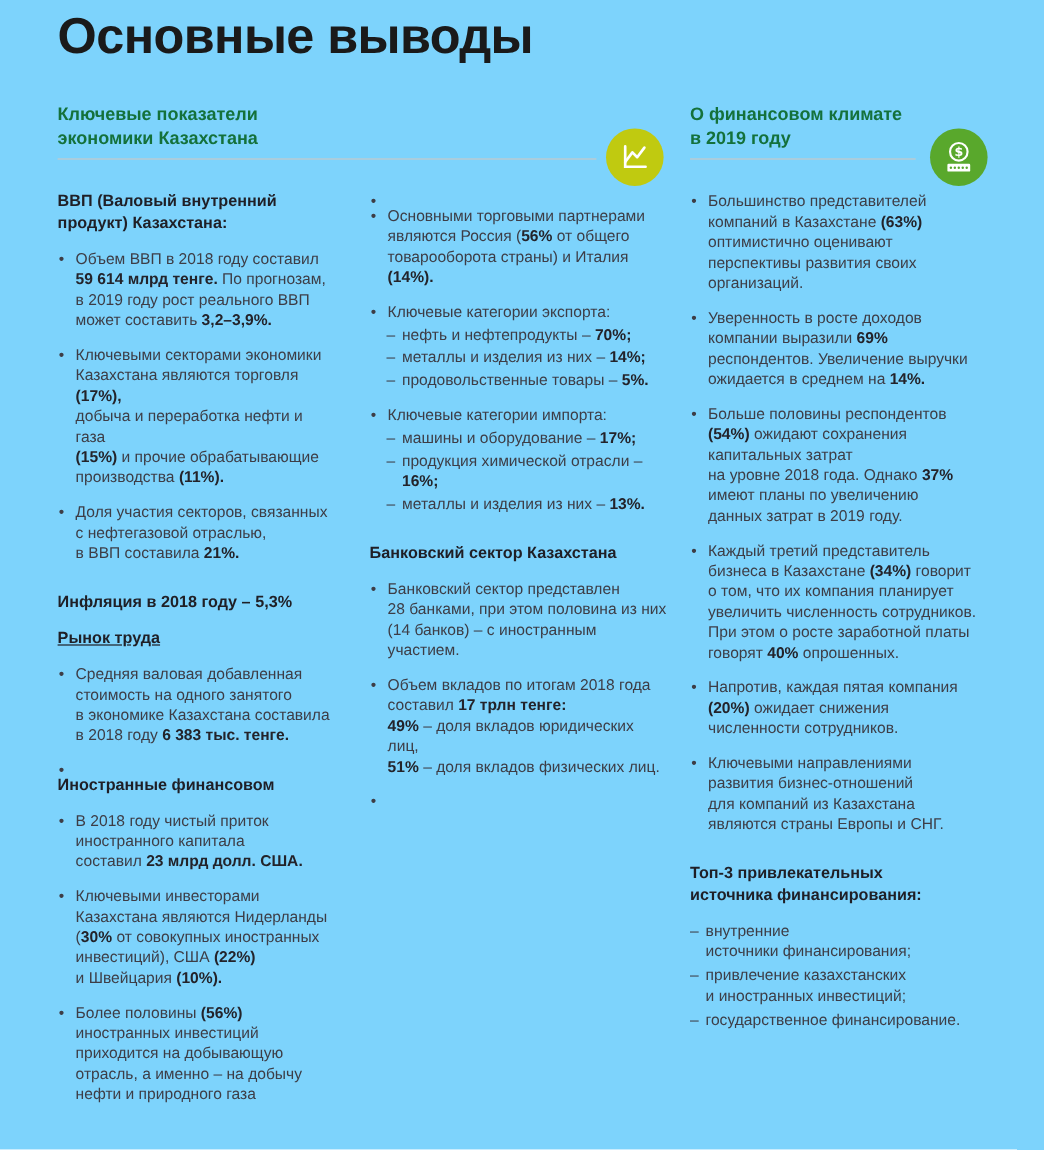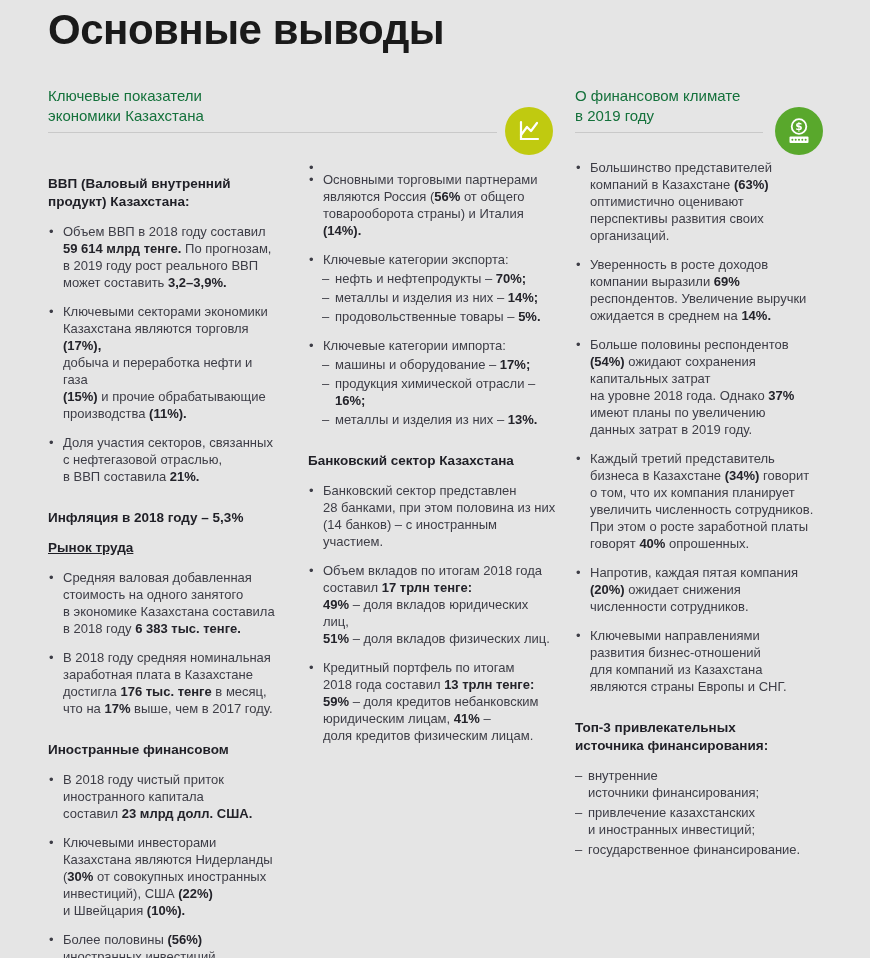--- a/index.html
+++ b/index.html
@@ -1,37 +1,37 @@
 <!DOCTYPE html>
 <html><head>
 <meta charset="utf-8">
 <style>
   * { margin:0; padding:0; box-sizing:border-box; }
   html,body { background:#ffffff; }
   body { width:870px; height:958px; font-family:"Liberation Sans", sans-serif; }
-  .page { width:870px; height:958px; padding:8px 0 0 48px; overflow:hidden; background:#e5e5e5; }
+  .page { width:870px; height:958px; padding:8px 0 0 48px; overflow:hidden; background:#7dd3fc; }
   .title { font-size:42px; font-weight:800; color:#1a1a1a; letter-spacing:-0.5px; line-height:1.05; }
   .sections { display:flex; gap:19px; margin-top:34px; }
   .sec-left { width:508px; }
   .sec-right { width:272px; }
   .sec-head { position:relative; height:73px; }
-  .sec-title { color:#14713b; font-size:15px; font-weight:400; line-height:20px; white-space:pre-line; }
+  .sec-title { color:#14713b; font-size:15px; font-weight:700; line-height:20px; white-space:pre-line; }
   .rule { position:absolute; top:46px; left:0; height:1px; background:#c9c9c9; }
   .sec-left .rule { width:449px; }
   .sec-right .rule { width:188px; }
   .icon-badge { position:absolute; top:21px; width:48px; height:48px; border-radius:50%;
                 display:flex; align-items:center; justify-content:center; }
   .sec-left .icon-badge { left:457px; background:#c0ca10; }
   .sec-right .icon-badge { left:200px; background:#59a82c; }
   .cols { display:flex; gap:28px; }
   .col1 { width:232px; } .col2 { width:248px; } .col3 { width:272px; }
   .blk { position:relative; color:#3d3d46; font-size:13px; line-height:17px; }
   .blk b { color:#23232a; }
   .subhead { font-weight:700; color:#1f1f26; font-size:13.5px; line-height:18px; margin:24px 0 12px; }
-  .subhead:first-child { margin-top:16px; }
+  .subhead:first-child { margin-top:0; }
   .subhead + .subhead { margin-top:5px;text-decoration:underline; }
   .bullet { padding-left:15px; margin-bottom:12px; }
   .bullet > .marker { position:absolute; left:1px; }
   .bullet.has-dash { margin-bottom:2px; }
   .dash { padding-left:27px; margin-bottom:2px; }
   .dash > .marker { position:absolute; left:14px; }
   .dash + .bullet { margin-top:12px; }
   .dash-flush { padding-left:13px; margin-bottom:3px; }
   .dash-flush > .marker { position:absolute; left:0; }
 </style>
@@ -57,41 +57,41 @@
       </div>
       <div class="cols">
         <div class="col1">
             <div class="blk subhead"><span>ВВП (Валовый внутренний<br>продукт) Казахстана:</span></div>
             <div class="blk bullet"><span class="marker">•</span><span>Объем ВВП в 2018 году составил<br><b>59 614 млрд тенге.</b> По прогнозам,<br>в 2019 году рост реального ВВП<br>может составить <b>3,2–3,9%.</b></span></div>
             <div class="blk bullet"><span class="marker">•</span><span>Ключевыми секторами экономики<br>Казахстана являются торговля <b>(17%),</b><br>добыча и переработка нефти и газа<br><b>(15%)</b> и прочие обрабатывающие<br>производства <b>(11%).</b></span></div>
             <div class="blk bullet"><span class="marker">•</span><span>Доля участия секторов, связанных<br>с нефтегазовой отраслью,<br>в ВВП составила <b>21%.</b></span></div>
             <div class="blk subhead"><span>Инфляция в 2018 году – 5,3%</span></div>
             <div class="blk subhead"><span>Рынок труда</span></div>
             <div class="blk bullet"><span class="marker">•</span><span>Средняя валовая добавленная<br>стоимость на одного занятого<br>в экономике Казахстана составила<br>в 2018 году <b>6 383 тыс. тенге.</b></span></div>
-            <div class="blk bullet"><span class="marker">•</span><span>В 2018 году средняя номинальная<br>заработная плата в Казахстане<br>достигла <b>176 тыс. тенге</b> в месяц,<br>что на <b>17%</b> выше, чем в 2017 году.</span></div>
+            <div class="blk bullet"><span class="marker">•</span></div>
             <div class="blk subhead"><span>Иностранные финансовом</span></div>
             <div class="blk bullet"><span class="marker">•</span><span>В 2018 году чистый приток<br>иностранного капитала<br>составил <b>23 млрд долл. США.</b></span></div>
             <div class="blk bullet"><span class="marker">•</span><span>Ключевыми инвесторами<br>Казахстана являются Нидерланды<br>(<b>30%</b> от совокупных иностранных<br>инвестиций), США <b>(22%)</b><br>и Швейцария <b>(10%).</b></span></div>
             <div class="blk bullet"><span class="marker">•</span><span>Более половины <b>(56%)</b><br>иностранных инвестиций<br>приходится на добывающую<br>отрасль, а именно – на добычу<br>нефти и природного газа </span></div>
           </div>
         <div class="col2">
             <div class="blk bullet"><span class="marker">•</span></div>
             <div class="blk bullet"><span class="marker">•</span><span>Основными торговыми партнерами<br>являются Россия (<b>56%</b> от общего<br>товарооборота страны) и Италия<br><b>(14%).</b></span></div>
             <div class="blk bullet has-dash"><span class="marker">•</span><span>Ключевые категории экспорта:</span></div>
             <div class="blk dash"><span class="marker">–</span><span>нефть и нефтепродукты – <b>70%;</b></span></div>
             <div class="blk dash"><span class="marker">–</span><span>металлы и изделия из них – <b>14%;</b></span></div>
             <div class="blk dash"><span class="marker">–</span><span>продовольственные товары – <b>5%.</b></span></div>
             <div class="blk bullet has-dash"><span class="marker">•</span><span>Ключевые категории импорта:</span></div>
             <div class="blk dash"><span class="marker">–</span><span>машины и оборудование – <b>17%;</b></span></div>
             <div class="blk dash"><span class="marker">–</span><span>продукция химической отрасли –<br><b>16%;</b></span></div>
             <div class="blk dash"><span class="marker">–</span><span>металлы и изделия из них – <b>13%.</b></span></div>
             <div class="blk subhead"><span>Банковский сектор Казахстана</span></div>
             <div class="blk bullet"><span class="marker">•</span><span>Банковский сектор представлен<br>28 банками, при этом половина из них<br>(14 банков) – с иностранным участием.</span></div>
             <div class="blk bullet"><span class="marker">•</span><span>Объем вкладов по итогам 2018 года<br>составил <b>17 трлн тенге:</b><br><b>49%</b> – доля вкладов юридических лиц,<br><b>51%</b> – доля вкладов физических лиц.</span></div>
-            <div class="blk bullet"><span class="marker">•</span><span>Кредитный портфель по итогам<br>2018 года составил <b>13 трлн тенге:</b><br><b>59%</b> – доля кредитов небанковским<br>юридическим лицам, <b>41%</b> –<br>доля кредитов физическим лицам.</span></div>
+            <div class="blk bullet"><span class="marker">•</span></div>
           </div>
       </div>
     </section>
 
     <section class="sec-right">
       <div class="sec-head">
         <h2 class="sec-title">О финансовом климате
 в 2019 году</h2>
         <div class="rule"></div>
         <span class="icon-badge">

